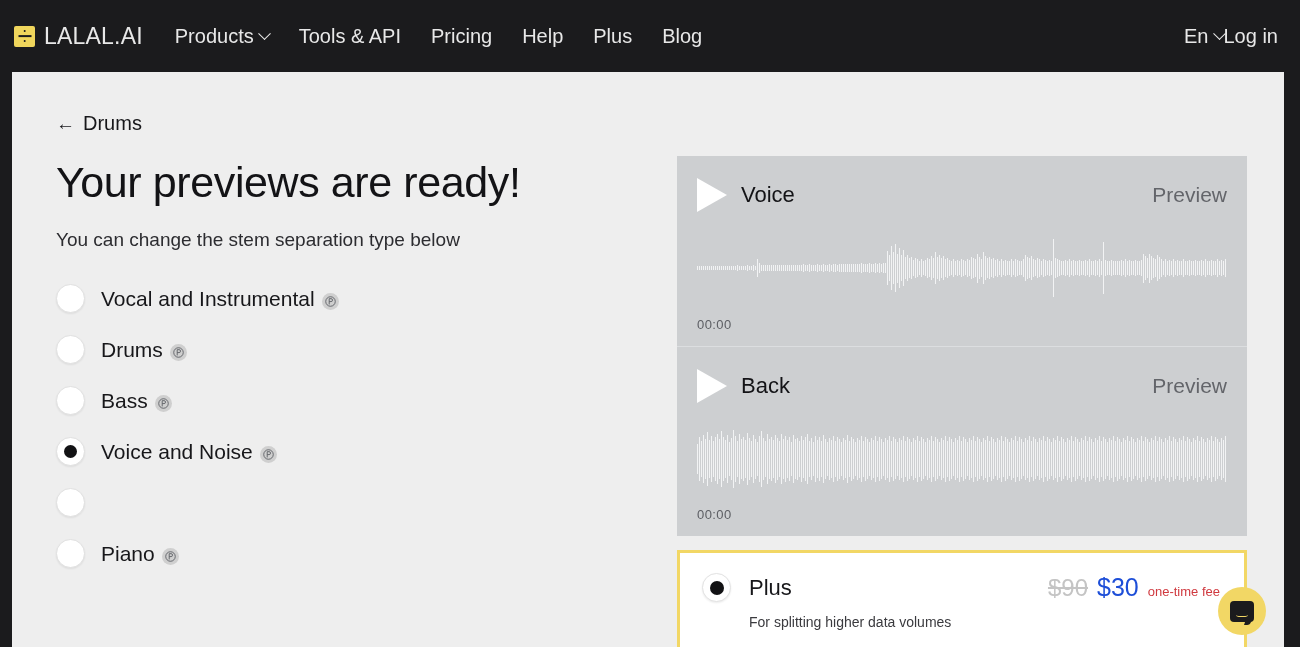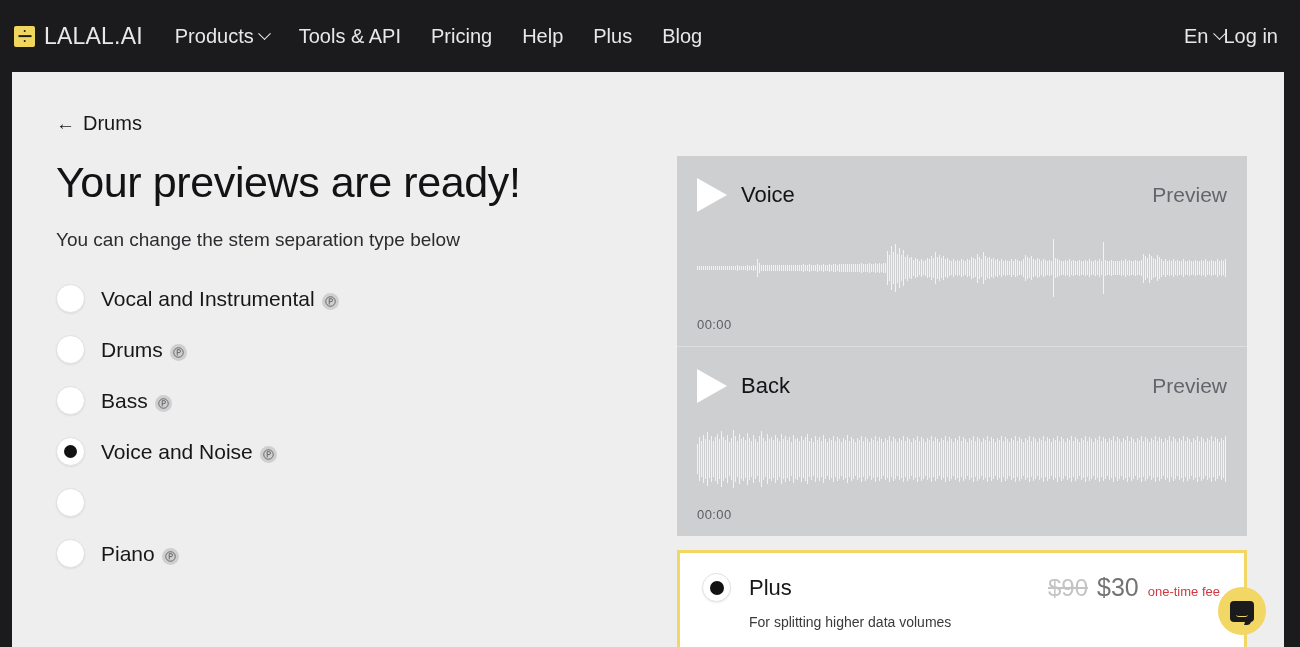--- a/index.html
+++ b/index.html
@@ -327,21 +327,21 @@
     align-items: baseline;
     gap: 9px;
   }
   .price-old {
     font-size: 24px;
     color: #c4c4c4;
     text-decoration: line-through;
   }
   .price-new {
     font-size: 25px;
-    color: #737373;
+    color: #1d4ed8;
   }
   .price-note {
     font-size: 13px;
     color: #d0393f;
     text-align: right;
   }
 
   .plan-desc {
     margin-top: 12px;
     margin-left: 47px;

